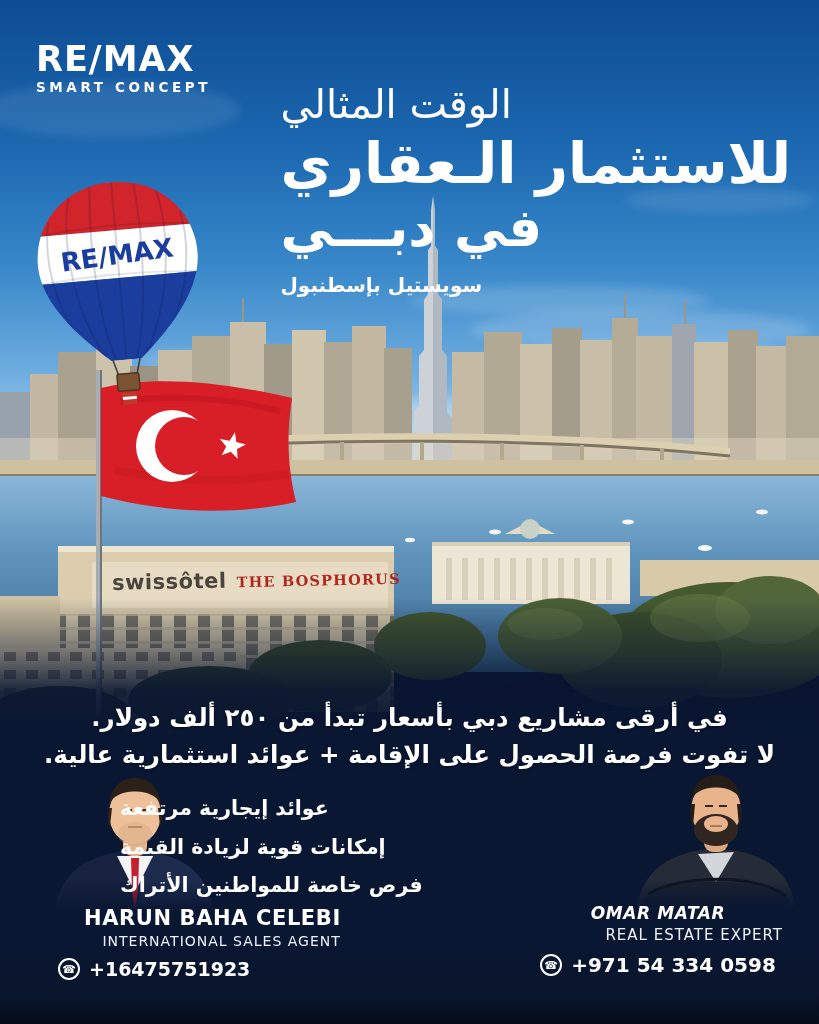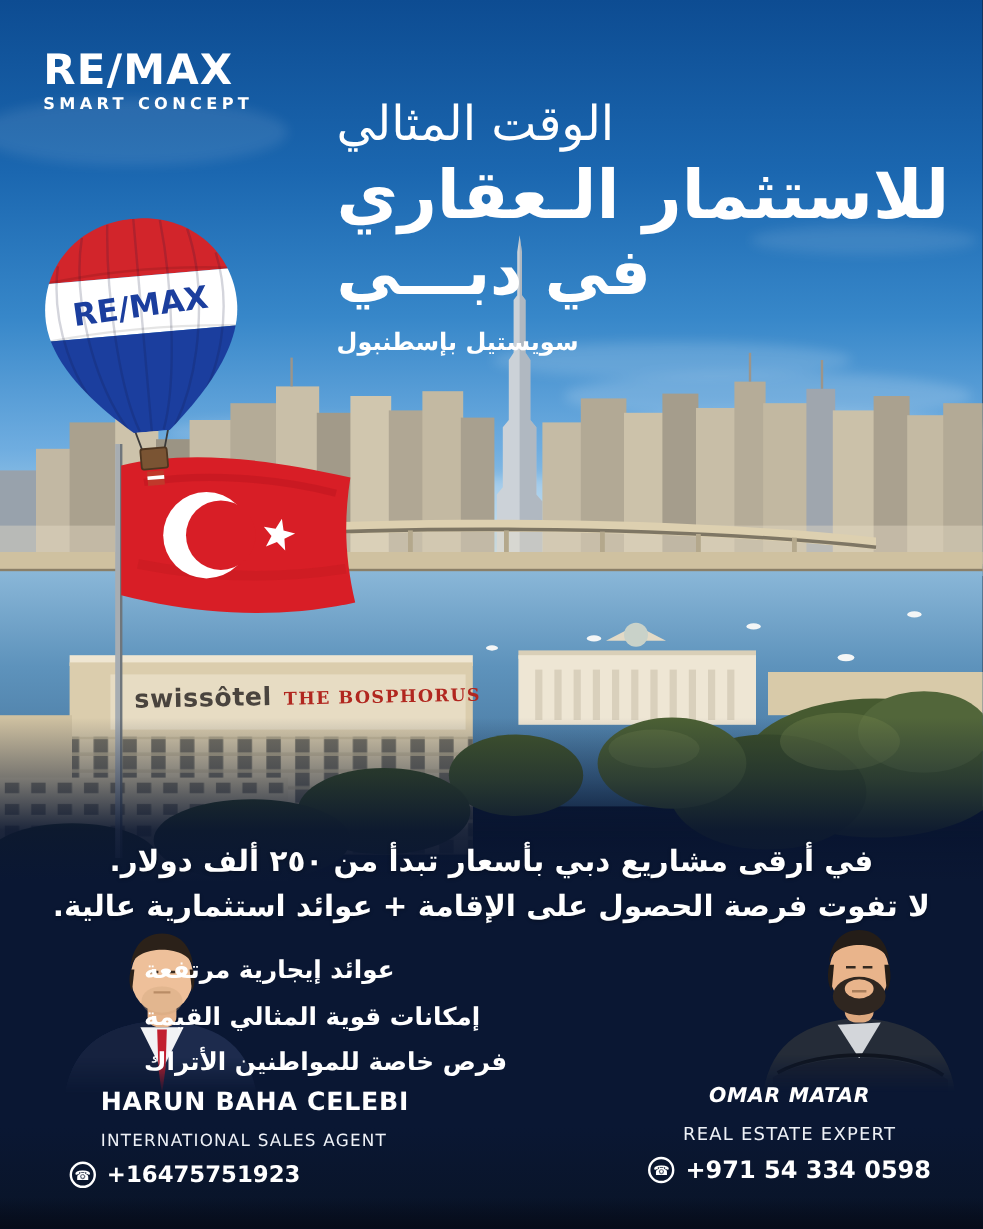--- a/index.html
+++ b/index.html
@@ -43,21 +43,21 @@
     text-align:left; direction:rtl; font-size:20.5px; font-weight:bold; line-height:1.88;}
   
   .photo{position:absolute; z-index:4;
     -webkit-mask-image:linear-gradient(180deg,#000 78%,transparent 100%);
     mask-image:linear-gradient(180deg,#000 78%,transparent 100%);}
   .photo.left{left:32px; top:772px;}
   .photo.right{right:6px; top:768px;}
   
   .agent-info{position:absolute; z-index:6;}
   .agent-info .name{font-size:21px; font-weight:bold; letter-spacing:.6px; white-space:nowrap;}
-  .agent-info .role{font-size:14px; letter-spacing:1px; color:#eef1f7; margin-top:13px; white-space:nowrap;}
+  .agent-info .role{font-size:14px; letter-spacing:1px; color:#eef1f7; margin-top:3px; white-space:nowrap;text-align:right;}
   .phone-row{display:flex; align-items:center; gap:9px; margin-top:9px; font-size:19px; font-weight:bold;}
   .phone-icon{width:22px; height:22px; border:2px solid #fff; border-radius:50%;
     display:flex; align-items:center; justify-content:center; font-size:11px; line-height:1; box-sizing:border-box;}
   .agent-info.left{left:58px; top:906px;}
   .agent-info.left .name,.agent-info.left .role{margin-left:26px;}
   .agent-info.right{right:36px; top:903px; width:250px; text-align:center;}
   .agent-info.right .name{font-size:17px;font-style:italic;}
   .agent-info.right .role{font-size:15px;}
   .agent-info.right .phone-row{justify-content:center; font-size:20px;}
 </style>
@@ -303,21 +303,21 @@
     </div>
   </div>
 
   <div class="pitch" dir="rtl">
     <div>في أرقى مشاريع دبي بأسعار تبدأ من ٢٥٠ ألف دولار.</div>
     <div>لا تفوت فرصة الحصول على الإقامة + عوائد استثمارية عالية.</div>
   </div>
 
   <div class="benefits" dir="rtl">
     <div>عوائد إيجارية مرتفعة</div>
-    <div>إمكانات قوية المثالي القيمة</div>
+    <div>إمكانات قوية لزيادة القيمة</div>
     <div>فرص خاصة للمواطنين الأتراك</div>
   </div>
 
   <div class="agent-info left">
     <div class="name">HARUN BAHA CELEBI</div>
     <div class="role">INTERNATIONAL SALES AGENT</div>
     <div class="phone-row">
       <span class="phone-icon">☎</span>
       <span>+16475751923</span>
     </div>

